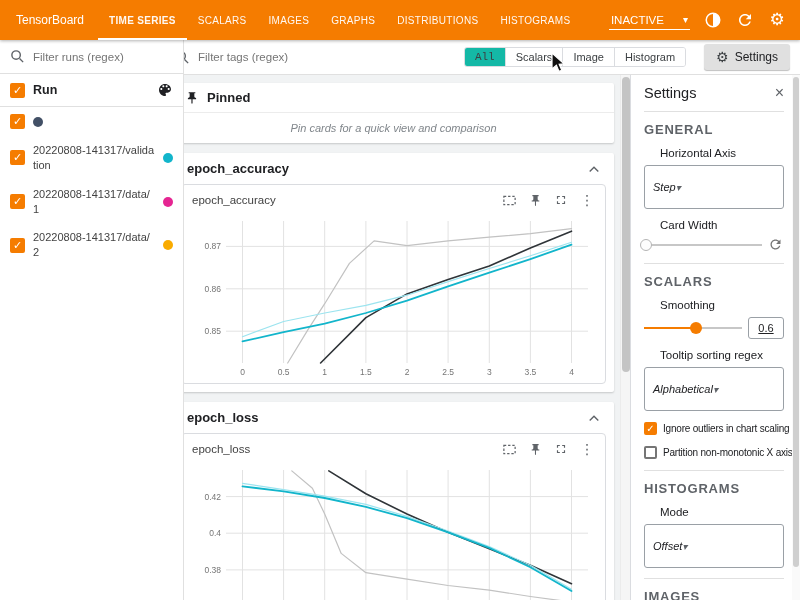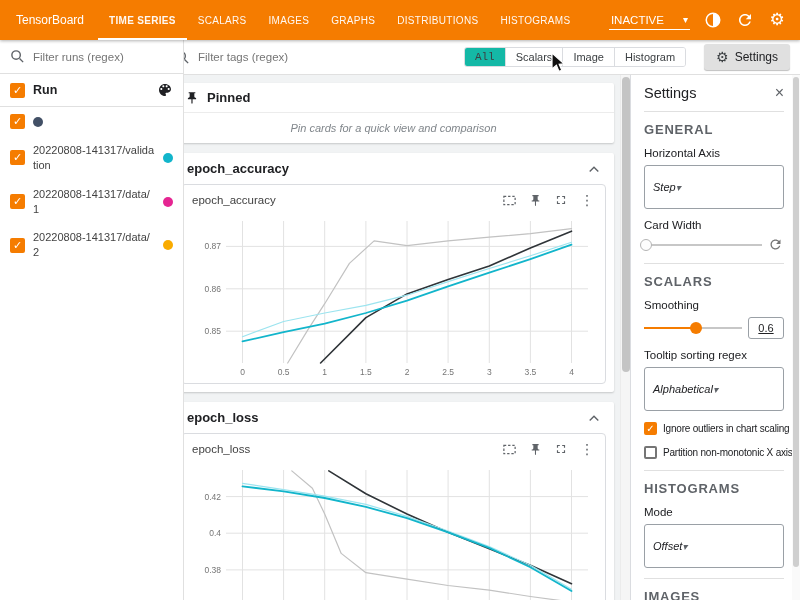--- a/index.html
+++ b/index.html
@@ -80,21 +80,21 @@
   
   .settings-panel {
     position:absolute; top:75px; left:630px; right:0; bottom:0; background:#fff;
     border-left:1px solid #dadce0; padding:10px 16px 0 13px; overflow:hidden;
   }
   .panel-title-row { display:flex; align-items:center; justify-content:space-between; }
   .panel-title { font-size:14.5px; color:#202124; }
   .panel-close { font-size:16px; color:#5f6368; cursor:pointer; line-height:14px; }
   .phr { border:none; border-top:1px solid #e0e0e0; margin:10px 0; }
   .pheading { font-size:13px; color:#5f6368; letter-spacing:.8px; margin:4px 0 2px 0; font-weight:bold; }
-  .plabel { font-size:11.5px; color:#202124; margin:10px 0 6px 0; }
+  .plabel { font-size:11.5px; color:#202124; margin:10px 0 6px 16px; }
   .pselect {
     height:44px; border:1px solid #9aa0a6; border-radius:3px; display:flex; align-items:center;
     justify-content:flex-start; padding:0 8px; font-size:11px; color:#202124; cursor:pointer;font-style:italic;
   }
   .slider-row { display:flex; align-items:center; gap:6px; margin:6px 0 2px 0;text-decoration:underline; }
   .slider { position:relative; flex:1; height:14px; cursor:pointer; }
   .sl-track { position:absolute; left:0; right:0; top:6px; height:2px; background:#c7c7c7; }
   .sl-fill { position:absolute; left:0; top:6px; height:2px; background:#f57c00; }
   .sl-thumb { position:absolute; top:1px; width:12px; height:12px; border-radius:50%; background:#f57c00; margin-left:-6px; }
   .slider.plain .sl-fill { background:transparent; }

